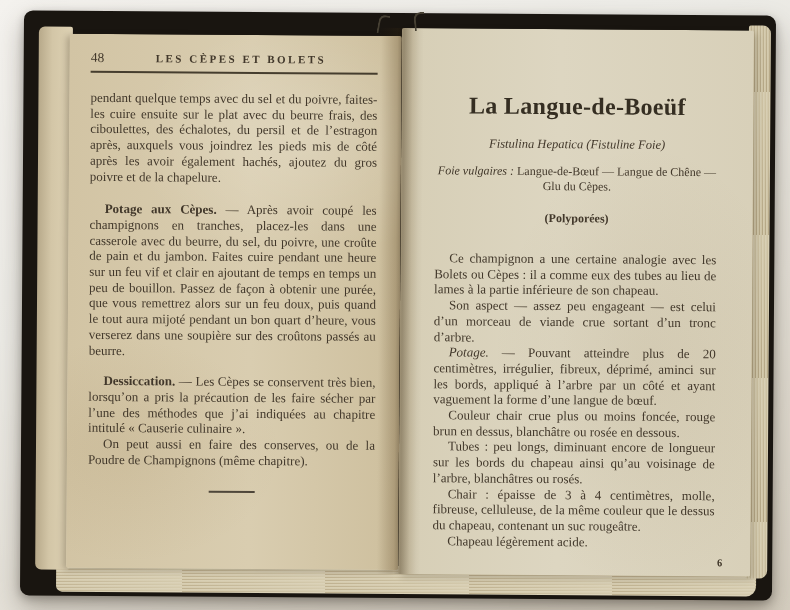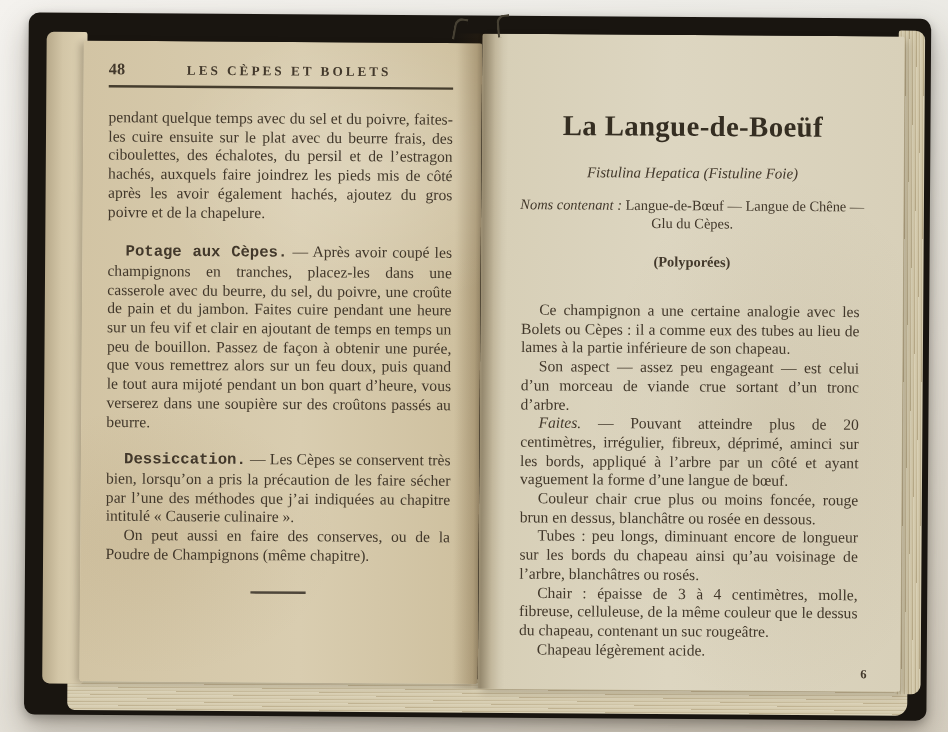--- a/index.html
+++ b/index.html
@@ -59,30 +59,30 @@
     position:absolute;width:9px;height:17px;
     border-left:2px solid #464033;border-top:2px solid #464033;
     border-radius:7px 0 0 0;background:transparent;
   }
   .t1{left:354px;top:2px;transform:rotate(10deg);}
   .t2{left:390px;top:-1px;transform:rotate(-5deg);}
 
   
   .lp-inner{padding:16px 24px 0 21px;}
   .lp-header{display:flex;align-items:baseline;}
-  .lp-pagenum{font-weight:bold;font-size:13.5px;}
+  .lp-pagenum{font-weight:normal;font-size:13.5px;}
   .lp-running{flex:1;text-align:center;font-size:11px;font-weight:bold;letter-spacing:2.5px;}
   .header-rule{border-top:2px solid #453d2e;margin-top:5px;}
   .lp-inner p, .rp-body p{
     margin:0;font-size:13px;line-height:15.7px;text-align:justify;
   }
   p.indent{text-indent:15px;}
   p.gap-lg{margin-top:17px;}
   p.gap-md{margin-top:15px;}
-  .lead-bold{font-weight:bold;font-family:Liberation Mono, monospace;}
+  .lead-bold{font-weight:bold;}
   .lead-italic{font-style:italic;}
   .divider{width:46px;border-top:2px solid #4e463a;margin:23px auto 0 auto;}
 
   
   .rp-title{
     margin:64px 8px 0 8px;text-align:center;
     font-size:24px;font-weight:bold;letter-spacing:0.3px;color:#352e22;
   }
   .rp-latin{text-align:center;font-style:italic;font-size:12.5px;margin-top:17px;}
   .rp-vulgaires{text-align:center;font-size:12px;line-height:15px;margin:12px 30px 0 30px;}
@@ -100,45 +100,45 @@
     <div class="edge-left"></div>
 
     <div class="page page-left">
       <div class="lp-inner">
         <div class="lp-header">
           <span class="lp-pagenum">48</span>
           <span class="lp-running">LES CÈPES ET BOLETS</span>
         </div>
         <div class="header-rule"></div>
 
-        <p class="gap-lg"><span>pendant quelque temps avec du sel et du poivre, faites-les cuire ensuite sur le plat avec du beurre frais, des ciboulettes, des échalotes, du persil et de l’estragon hachés, auxquels faire joindrez les pieds mis de côté après les avoir également hachés, ajoutez du gros poivre et de la chapelure.</span></p>
+        <p class="gap-lg"><span>pendant quelque temps avec du sel et du poivre, faites-les cuire ensuite sur le plat avec du beurre frais, des ciboulettes, des échalotes, du persil et de l’estragon après, auxquels vous joindrez les pieds mis de côté après les avoir également hachés, ajoutez du gros poivre et de la chapelure.</span></p>
 
         <p class="indent gap-lg"><span class="lead-bold">Potage aux Cèpes.</span><span> — Après avoir coupé les champignons en tranches, placez-les dans une casserole avec du beurre, du sel, du poivre, une croûte de pain et du jambon. Faites cuire pendant une heure sur un feu vif et clair en ajoutant de temps en temps un peu de bouillon. Passez de façon à obtenir une purée, que vous remettrez alors sur un feu doux, puis quand le tout aura mijoté pendant un bon quart d’heure, vous verserez dans une soupière sur des croûtons passés au beurre.</span></p>
 
         <p class="indent gap-md"><span class="lead-bold">Dessiccation.</span><span> — Les Cèpes se conservent très bien, lorsqu’on a pris la précaution de les faire sécher par l’une des méthodes que j’ai indiquées au chapitre intitulé « Causerie culinaire ».</span></p>
 
         <p class="indent"><span>On peut aussi en faire des conserves, ou de la Poudre de Champignons (même chapitre).</span></p>
 
         <div class="divider"></div>
       </div>
     </div>
 
     <div class="page page-right">
       <h1 class="rp-title">La Langue-de-Boeüf</h1>
       <div class="rp-latin">Fistulina Hepatica (Fistuline Foie)</div>
       <div class="rp-vulgaires">
-        <i>Noms contenant :</i>
+        <i>Foie vulgaires :</i>
         <span>Langue-de-Bœuf — Langue de Chêne — Glu du Cèpes.</span>
       </div>
       <div class="rp-family">(Polyporées)</div>
 
       <div class="rp-body">
         <p class="indent"><span>Ce champignon a une certaine analogie avec les Bolets ou Cèpes : il a comme eux des tubes au lieu de lames à la partie inférieure de son chapeau.</span></p>
         <p class="indent"><span>Son aspect — assez peu engageant — est celui d’un morceau de viande crue sortant d’un tronc d’arbre.</span></p>
-        <p class="indent"><span class="lead-italic">Faites.</span><span> — Pouvant atteindre plus de 20 centimètres, irrégulier, fibreux, déprimé, aminci sur les bords, appliqué à l’arbre par un côté et ayant vaguement la forme d’une langue de bœuf.</span></p>
+        <p class="indent"><span class="lead-italic">Potage.</span><span> — Pouvant atteindre plus de 20 centimètres, irrégulier, fibreux, déprimé, aminci sur les bords, appliqué à l’arbre par un côté et ayant vaguement la forme d’une langue de bœuf.</span></p>
         <p class="indent"><span>Couleur chair crue plus ou moins foncée, rouge brun en dessus, blanchâtre ou rosée en dessous.</span></p>
         <p class="indent"><span>Tubes : peu longs, diminuant encore de longueur sur les bords du chapeau ainsi qu’au voisinage de l’arbre, blanchâtres ou rosés.</span></p>
         <p class="indent"><span>Chair : épaisse de 3 à 4 centimètres, molle, fibreuse, celluleuse, de la même couleur que le dessus du chapeau, contenant un suc rougeâtre.</span></p>
         <p class="indent"><span>Chapeau légèrement acide.</span></p>
       </div>
 
       <div class="rp-sig">6</div>
     </div>
 
     <div class="gutter"></div>

